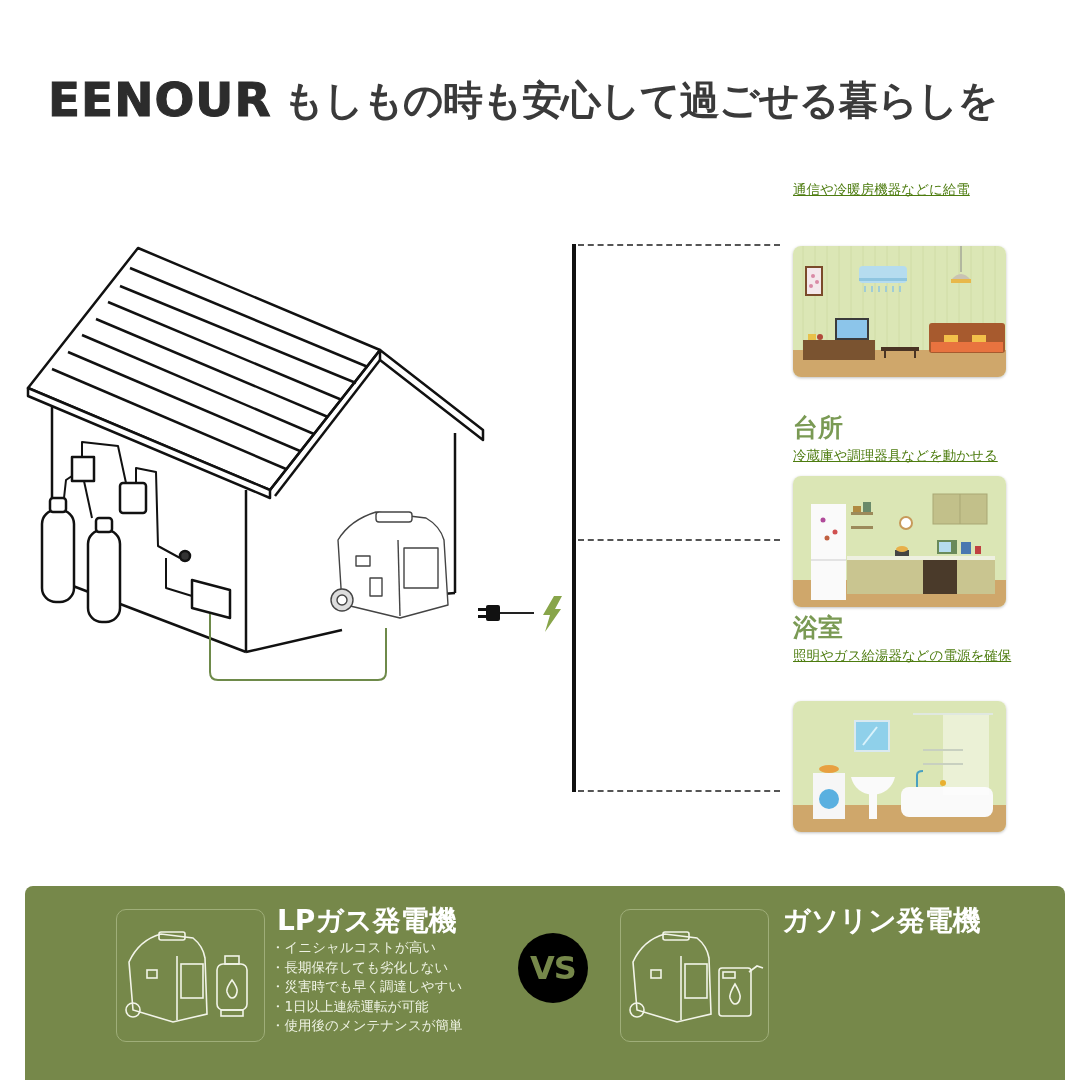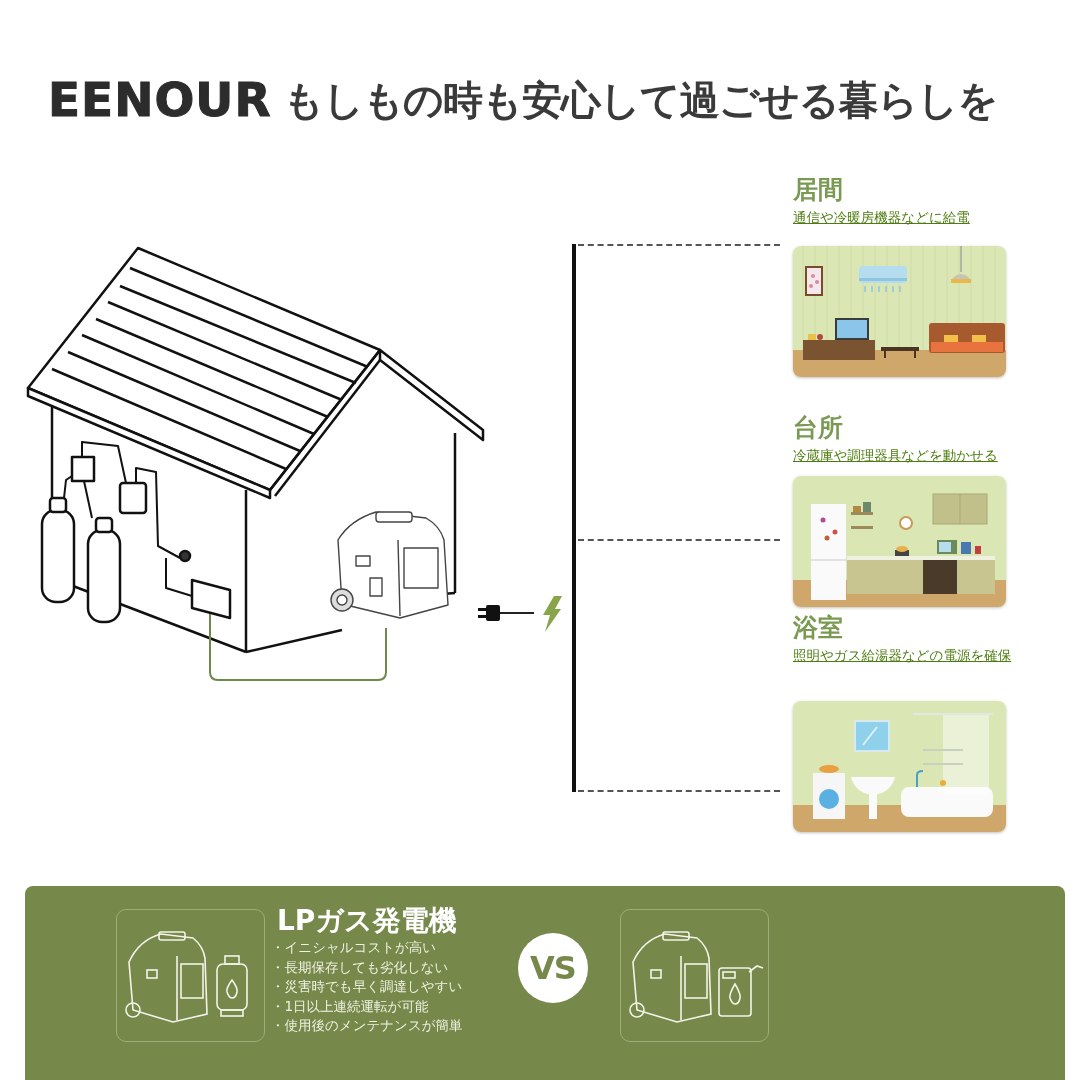--- a/index.html
+++ b/index.html
@@ -21,21 +21,21 @@
   .room-desc { font-size: 13.5px; color: #4d7c0f; margin-top: 4px; line-height: 18px; white-space: nowrap; text-decoration: underline; }
   .room-card { position: absolute; left: 793px; width: 213px; height: 131px; border-radius: 8px; overflow: hidden; box-shadow: 0 1px 3px rgba(0,0,0,0.25); }
   .room-card svg { display: block; }
 
   .compare { position: absolute; left: 25px; top: 886px; width: 1040px; height: 200px; background: #76884a; border-radius: 8px 8px 0 0; }
   .icon-box { position: absolute; top: 23px; width: 149px; height: 133px; border: 1.5px solid #9fae79; border-radius: 10px; }
   .gen-title { position: absolute; top: 16px; font-size: 28px; font-weight: bold; color: #fff; white-space: nowrap; }
   .gen-list { position: absolute; top: 52px; list-style: none; }
   .gen-list li { font-size: 13.5px; color: #eef2e3; line-height: 19.5px; white-space: nowrap; }
   .gen-list li::before { content: "・"; margin-right: 0; }
-  .vs { position: absolute; left: 493px; top: 47px; width: 70px; height: 70px; border-radius: 50%; background: #ffffff; display: flex; align-items: center; justify-content: center; }
+  .vs { position: absolute; left: 493px; top: 47px; width: 70px; height: 70px; border-radius: 50%; background: #000000; display: flex; align-items: center; justify-content: center; }
   .vs span { font-size: 32px; font-weight: 900; color: #76884a; letter-spacing: -1px; }
 </style>
 </head>
 <body>
 
 <div class="headline">
   <span class="brand">EENOUR</span>
   <span class="tagline">もしもの時も安心して過ごせる暮らしを</span>
 </div>
 
@@ -103,21 +103,20 @@
   <rect x="16" y="10" width="14" height="16" rx="2" fill="#111"></rect>
   <rect x="8" y="13" width="9" height="3" fill="#111"></rect>
   <rect x="8" y="20" width="9" height="3" fill="#111"></rect>
   <line x1="30" y1="18" x2="64" y2="18" stroke="#222" stroke-width="2"></line>
 </svg>
 <svg style="position:absolute;left:540px;top:596px;width:24px;height:36px" viewBox="0 0 24 36">
   <polygon points="14,0 22,0 15,13 21,13 5,36 10,19 3,19" fill="#88a54a"></polygon>
 </svg>
 
 <div class="room" style="top:176px">
-  <div class="room-title">居間</div>
   <div class="room-desc">通信や冷暖房機器などに給電</div>
 </div>
 <div class="room-card" style="top:246px">
   <svg width="213" height="131" viewBox="0 0 213 131">
     <rect width="213" height="131" fill="#dbe6b5"></rect>
     <g stroke="#d0dca6" stroke-width="1">
       <line x1="10" y1="0" x2="10" y2="104"></line>
         <line x1="22" y1="0" x2="22" y2="104"></line>
         <line x1="34" y1="0" x2="34" y2="104"></line>
         <line x1="46" y1="0" x2="46" y2="104"></line>
@@ -270,13 +269,14 @@
         <rect x="30" y="60" width="10" height="8"></rect>
       </g>
       <g>
         <rect x="98" y="58" width="32" height="48" rx="3"></rect>
         <rect x="102" y="62" width="12" height="6"></rect>
         <path d="M128,62 L136,56 L142,58"></path>
         <path d="M114,74 Q108,84 109,88 Q111,94 114,94 Q118,94 119,88 Q120,84 114,74 Z"></path>
       </g>
     </svg>
   </div>
+  <div class="gen-title" style="left:757px">ガソリン発電機</div>
 </div>
 
 </body></html>

